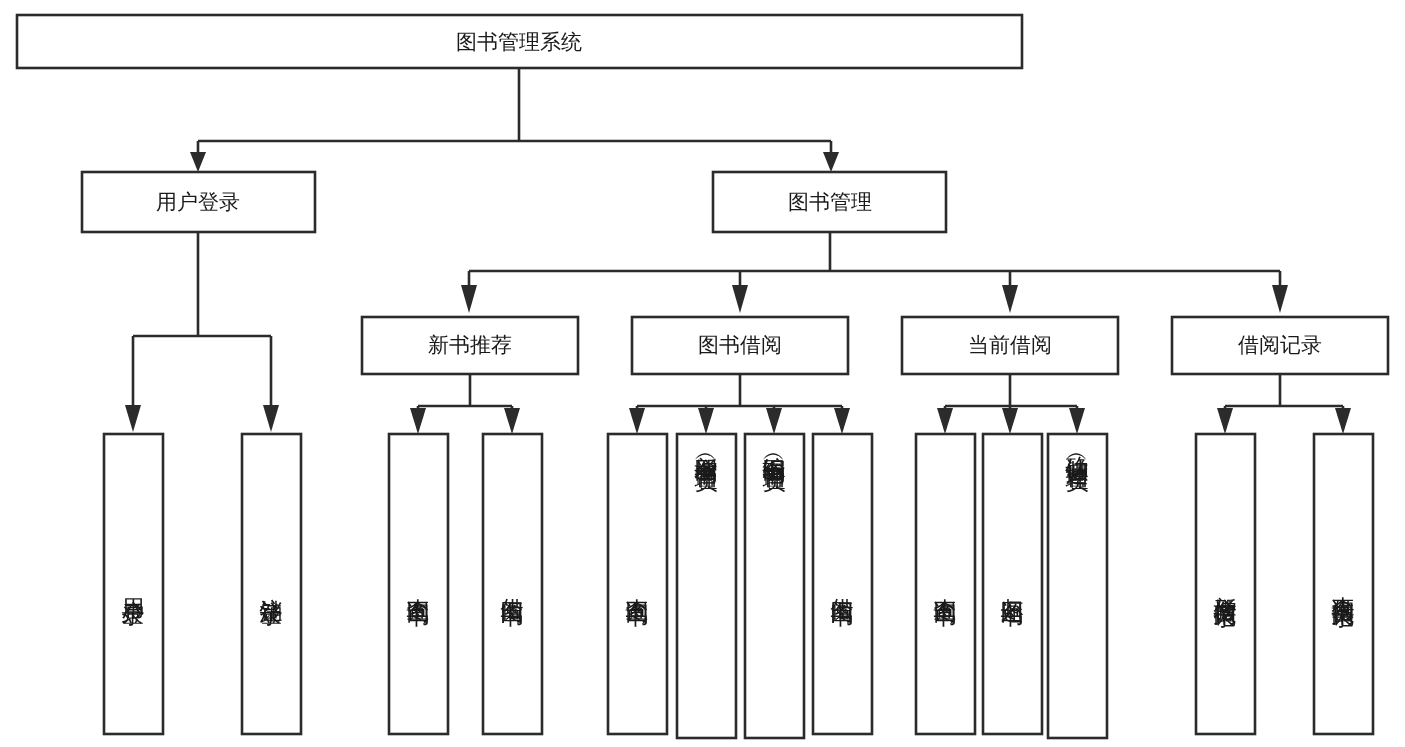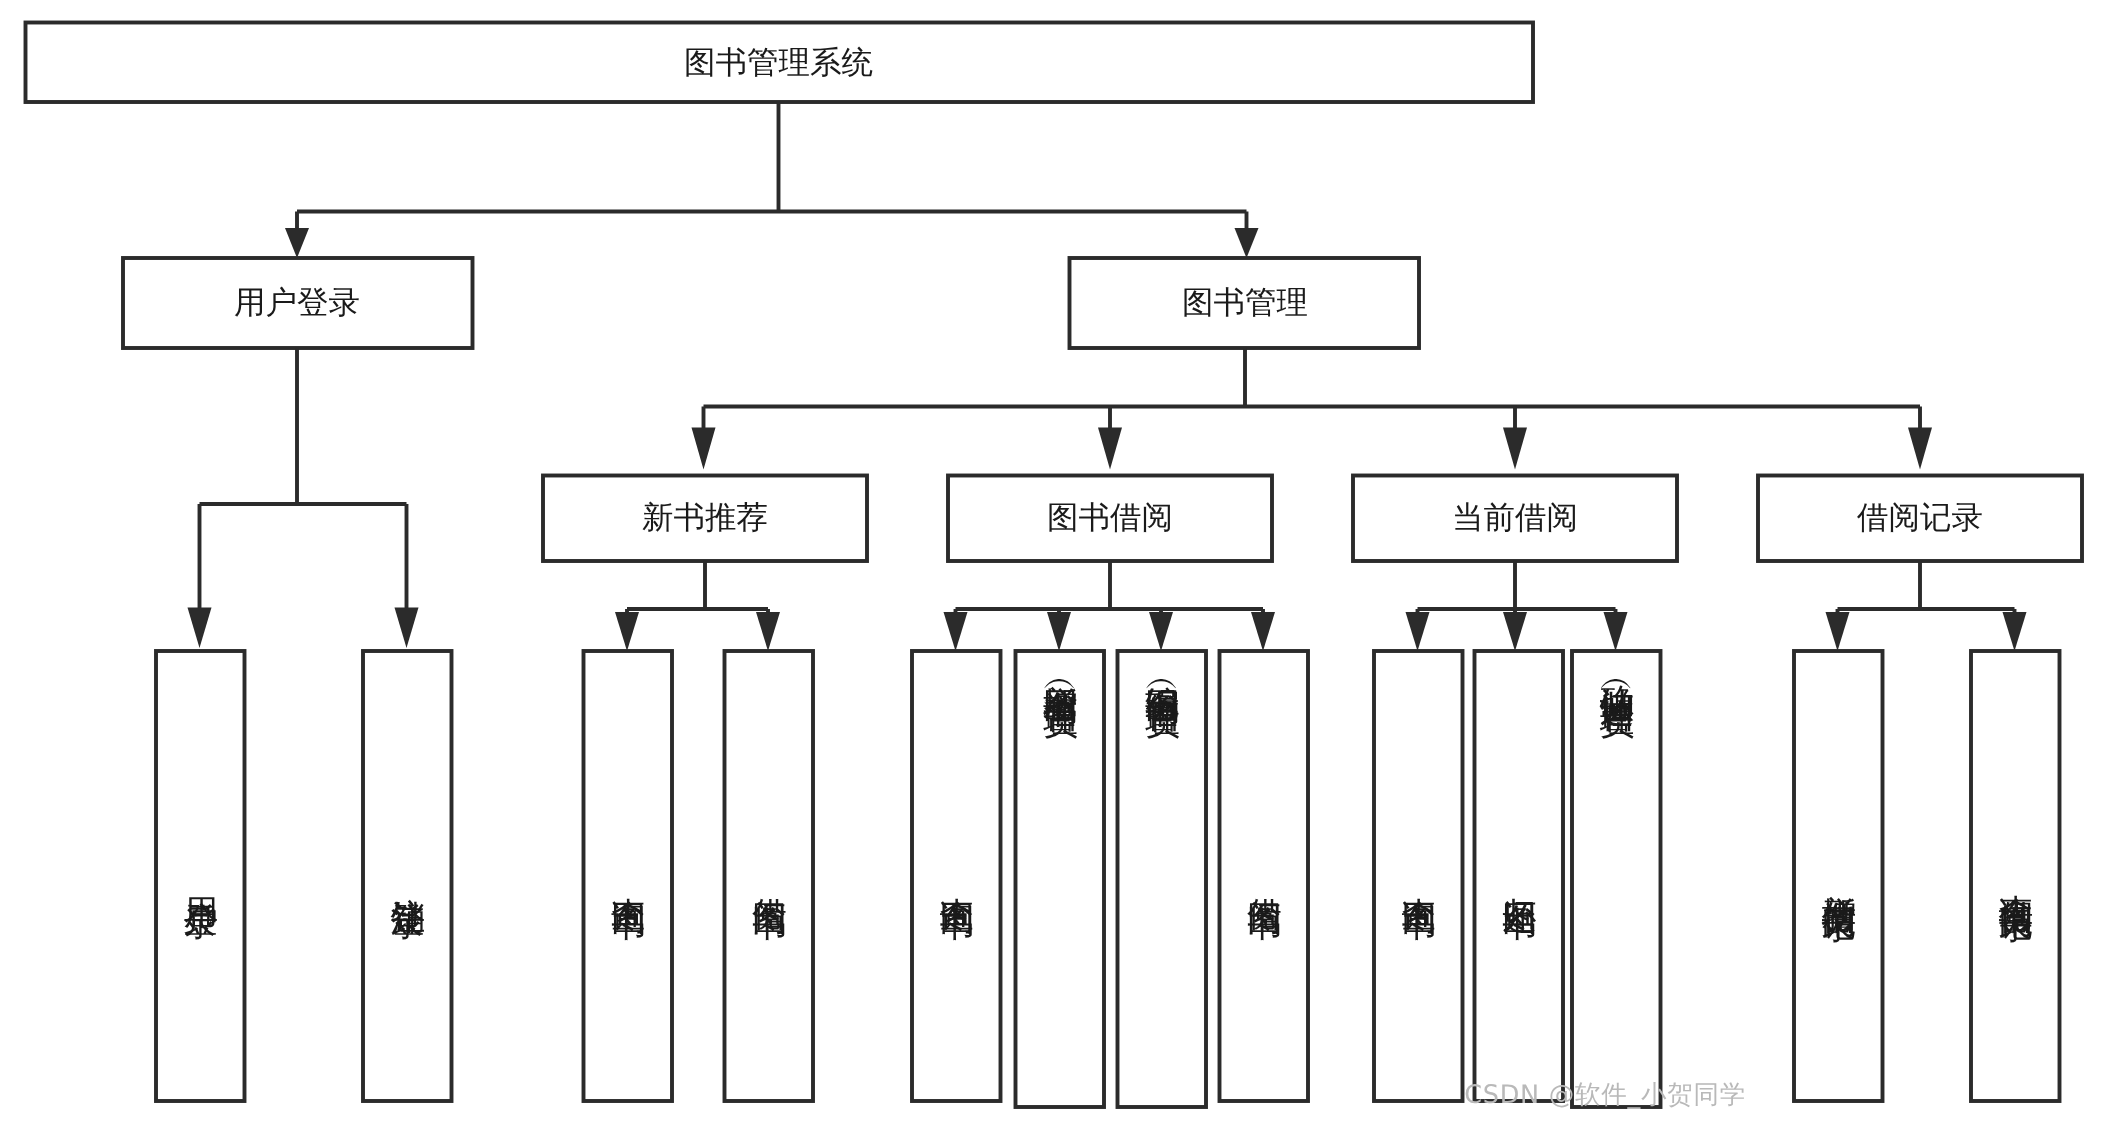--- a/index.html
+++ b/index.html
@@ -11,20 +11,21 @@
     width: 1405px;
     height: 747px;
     font-family: "DejaVu Sans", "Liberation Sans", sans-serif;
     overflow: hidden;
     position: relative;
   }
   #diagram-root {
     position: relative;
     width: 1172px;
     height: 747px;
+    padding-left: 40px;
   }
   svg#tree-svg {
     position: absolute;
     top: 0;
     left: 0;
     width: 1405px;
     height: 747px;
     display: block;
   }
   .node-box {
@@ -244,15 +245,14 @@
     <span class="leaf-label">确认归还（管理员）</span>
   </div>
 
   <div class="leaf-label-wrap" style="left:1196px; top:434px; width:59px; height:300px;">
     <span class="leaf-label">新增借阅记录</span>
   </div>
   <div class="leaf-label-wrap" style="left:1314px; top:434px; width:59px; height:300px;">
     <span class="leaf-label">查询借阅记录</span>
   </div>
 
-  <div class="watermark">CSDN @软件_小贺同学</div>
 
 </div>
 
 </body></html>

